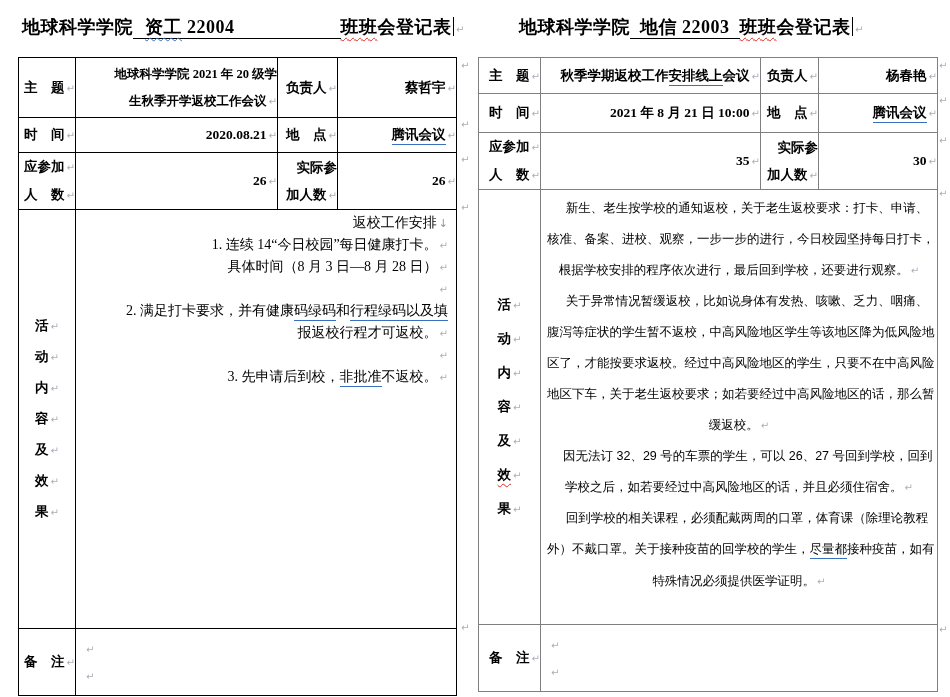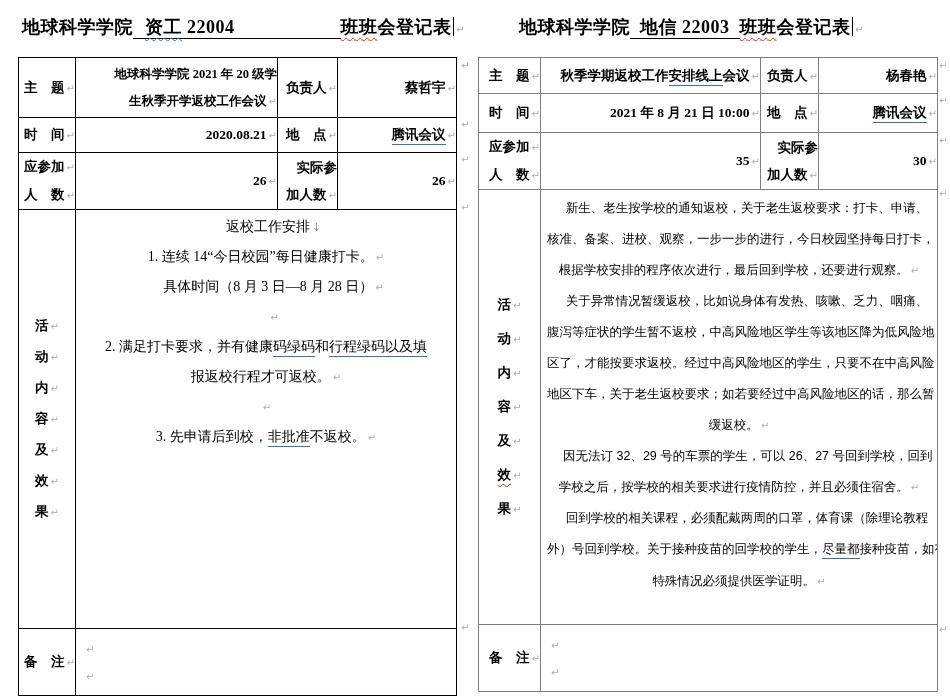--- a/index.html
+++ b/index.html
@@ -30,21 +30,21 @@
   .tblL td{border:1.8px solid var(--lb);}
   .tblR{left:3px;top:57px;width:459px;}
   .tblR td{border:1.4px solid var(--rb);}
   td{vertical-align:middle;text-align:right;overflow:hidden;}
   .lbl{font-weight:bold;font-size:13.5px;}
   .lbl .ln{line-height:27px;}
   .val{font-weight:bold;font-size:13.5px;}
   .topic2{font-size:12.5px;line-height:27px;}
   .ub{border-bottom:1.6px solid var(--ub);padding-bottom:1px;font-family:Liberation Mono, monospace;}
 
-  .contentL{vertical-align:top;text-align:center;font-size:14px;line-height:29px;padding:2px 8px;}
+  .contentL{vertical-align:top;text-align:right;font-size:14px;line-height:21px;padding:2px 8px;}
   .contentL .line.ind{padding-left:15px;}
   .contentR{vertical-align:top;text-align:center;font-size:12.5px;line-height:31px;padding:3px 6px;
     font-family:"Liberation Sans","DejaVu Sans",sans-serif;}
   .contentR .line.ind{padding-left:16px;}
   .line{white-space:nowrap;}
   .vwrap{display:flex;flex-direction:column;justify-content:center;align-items:center;height:100%;}
   .tblL .vchar{line-height:30px;} .tblR .vchar{line-height:33px;}
 
   .remark-cell{vertical-align:top;text-align:left;padding:6px 8px;}
   .remark-cell .rline{line-height:25px;}
@@ -184,23 +184,23 @@
       <td class="contentR" colspan="3">
             <div class="line ind"><span>新生、老生按学校的通知返校，关于老生返校要求：打卡、申请、</span></div>
             <div class="line"><span>核准、备案、进校、观察，一步一步的进行，今日校园坚持每日打卡，</span></div>
             <div class="line"><span>根据学校安排的程序依次进行，最后回到学校，还要进行观察。</span><span class="pmark">↵</span></div>
             <div class="line ind"><span>关于异常情况暂缓返校，比如说身体有发热、咳嗽、乏力、咽痛、</span></div>
             <div class="line"><span>腹泻等症状的学生暂不返校，中高风险地区学生等该地区降为低风险地</span></div>
             <div class="line"><span>区了，才能按要求返校。经过中高风险地区的学生，只要不在中高风险</span></div>
             <div class="line"><span>地区下车，关于老生返校要求；如若要经过中高风险地区的话，那么暂</span></div>
             <div class="line"><span>缓返校。</span><span class="pmark">↵</span></div>
             <div class="line ind"><span>因无法订 32、29 号的车票的学生，可以 26、27 号回到学校，回到</span></div>
-            <div class="line"><span>学校之后，按学校的相关要求进行疫情防控，并且必须住宿舍。</span><span class="pmark">↵</span></div>
+            <div class="line"><span>学校之后，如若要经过中高风险地区的话，并且必须住宿舍。</span><span class="pmark">↵</span></div>
             <div class="line ind"><span>回到学校的相关课程，必须配戴两周的口罩，体育课（除理论教程</span></div>
-            <div class="line"><span>外）号回到学校。关于接种疫苗的回学校的学生，</span><span class="ub">尽量都</span><span>接种疫苗，如有</span></div>
+            <div class="line"><span>外）不戴口罩。关于接种疫苗的回学校的学生，</span><span class="ub">尽量都</span><span>接种疫苗，如有</span></div>
             <div class="line"><span>特殊情况必须提供医学证明。</span><span class="pmark">↵</span></div>
           </td>
     </tr>
     <tr style="height:60px">
       <td class="lbl"><span>备　注</span><span class="pmark">↵</span></td>
       <td class="remark-cell" colspan="3">
         <div class="rline"><span class="pmark">↵</span></div>
         <div class="rline"><span class="pmark">↵</span></div>
       </td>
     </tr>

